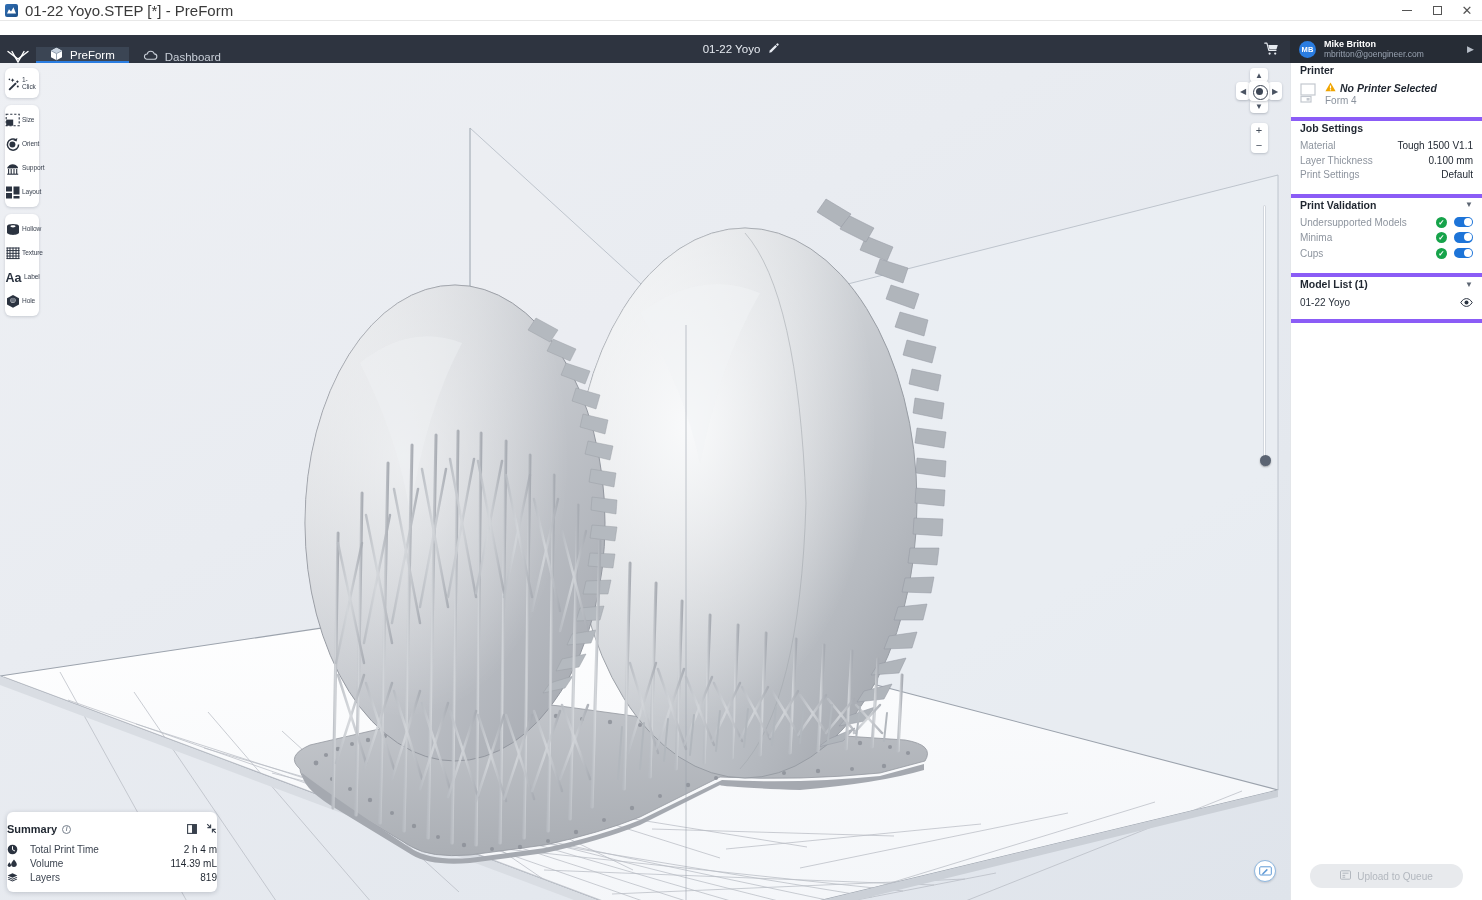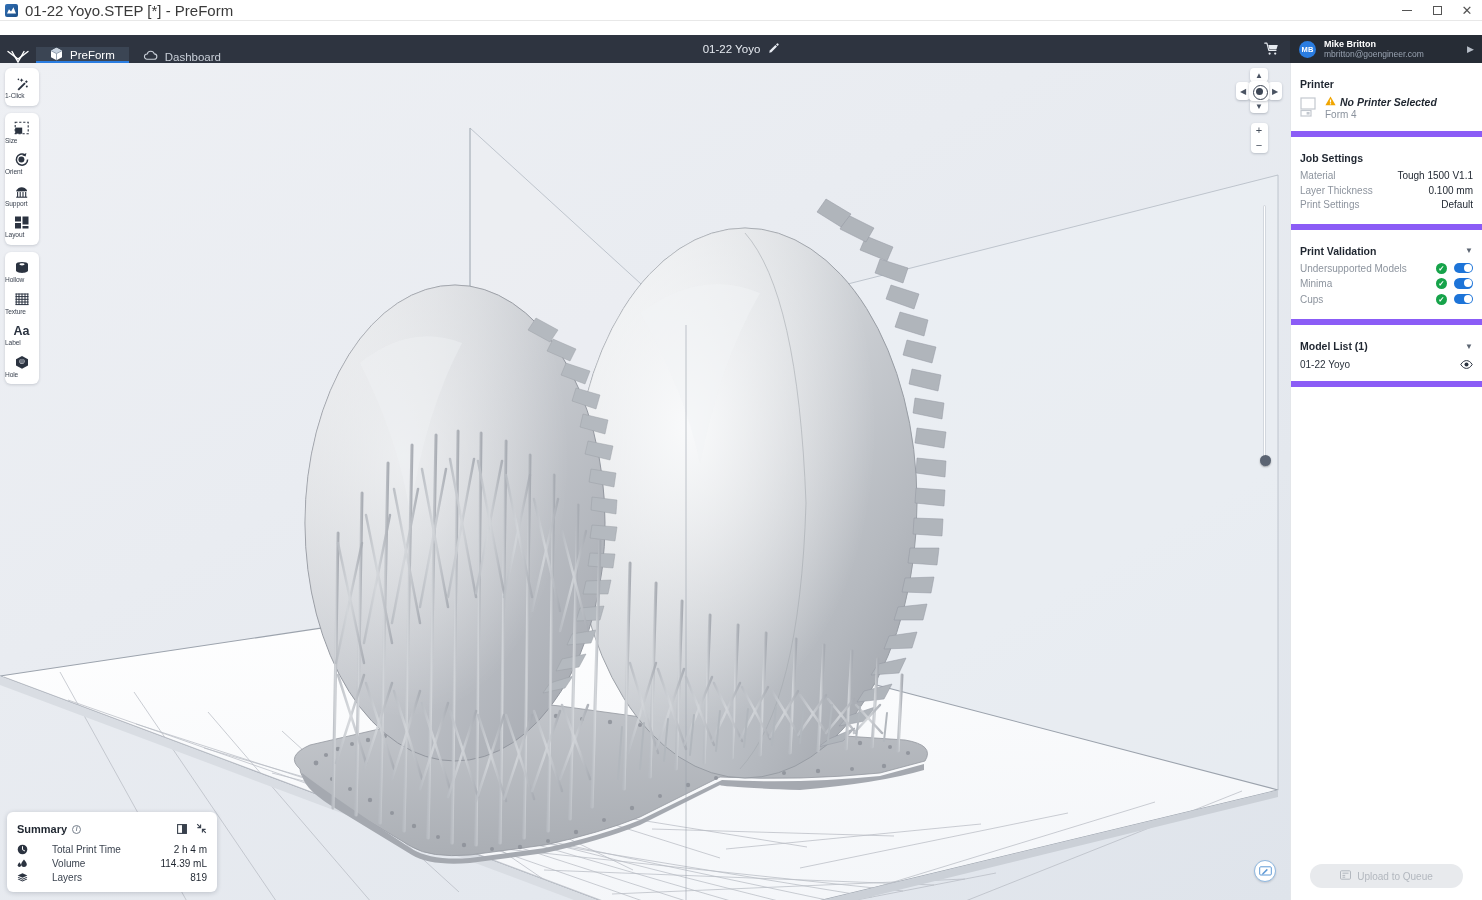--- a/index.html
+++ b/index.html
@@ -96,22 +96,22 @@
   
   .toolbar {
     position:absolute; left:5px; top:5px; width:34px;
     display:flex; flex-direction:column; gap:7px; z-index:30;
   }
   .tgroup {
     background:#ffffff; border-radius:6px; box-shadow:0 1px 3px rgba(20,30,50,.17);
     padding:3px 0; display:flex; flex-direction:column;
   }
   .tool {
-    width:34px; padding:4px 0 3px; display:flex; flex-direction:column;
-    gap:1px; cursor:pointer;
+    width:34px; padding:4px 0 3px; display:flex; flex-direction:row;
+    align-items:center; gap:1px; cursor:pointer;
   }
   .tool-ic { height:17px; display:flex; align-items:center; justify-content:center; }
   .tool-lb { font-size:6.6px; color:#3b4350; line-height:1; letter-spacing:-.1px; }
 
   
   .viewctl { position:absolute; right:8px; top:5px; width:46px; z-index:25; }
   .navcross { position:relative; width:46px; height:46px; margin:0 auto; }
   .nbtn {
     position:absolute; background:#fff; border-radius:4px;
     box-shadow:0 1px 2.5px rgba(20,30,50,.25);
@@ -150,43 +150,43 @@
     position:absolute; right:14px; bottom:18px; width:22px; height:22px;
     border-radius:50%; background:#ffffff; border:1.3px solid #8fb8e0;
     display:flex; align-items:center; justify-content:center; cursor:pointer; z-index:25;
     box-shadow:0 1px 2px rgba(20,30,50,.15);
   }
 
   
   .summary {
     position:absolute; left:7px; bottom:8px; width:210px;
     background:#ffffff; border-radius:6px; box-shadow:0 1px 5px rgba(20,30,50,.2);
-    padding:8px 10px 9px; z-index:26;
+    padding:8px 0 9px; z-index:26;
   }
   .sum-head { display:flex; align-items:center; gap:5px; margin-bottom:6px; }
   .sum-title { font-size:11px; font-weight:bold; color:#1f2630; }
   .info-ic {
     width:9px; height:9px; border-radius:50%; border:1px solid #79828e;
     font-size:6.5px; color:#79828e; display:flex; align-items:center;
     justify-content:center; line-height:1; font-style:italic; font-weight:bold;
   }
   .sum-acts { margin-left:auto; display:flex; align-items:center; gap:9px; }
   .sum-rows { display:flex; flex-direction:column; gap:3px; }
-  .sum-row { display:flex; align-items:center; gap:24px; }
+  .sum-row { display:flex; align-items:center; gap:12px; }
   .sum-ic { width:11px; display:flex; align-items:center; justify-content:center; flex:none; }
   .sum-lb { font-size:10px; color:#3c4450; }
   .sum-val { margin-left:auto; font-size:10px; color:#1f2630; }
 
   
   .rpanel {
     position:absolute; right:0; top:63px; width:192px; height:837px;
     background:#ffffff; border-left:1px solid #e3e6ea;
     display:flex; flex-direction:column;
   }
-  .sect { padding:15px 9px 10px; border-bottom:6px solid #8b5cf6; }
+  .sect { padding:1px 9px 10px; border-bottom:4px solid #8b5cf6; }
   .sect-h {
     display:flex; align-items:center; font-size:10.5px; font-weight:bold;
     color:#1f2630; margin-bottom:6px;
   }
   .sect-h .chev { margin-left:auto; font-size:8px; color:#5d6673; cursor:pointer; }
   .printer-row { display:flex; align-items:flex-start; gap:7px; }
   .printer-ic { width:18px; flex:none; padding-top:1px; }
   .printer-info { display:flex; flex-direction:column; gap:1px; }
   .printer-name {
     display:flex; align-items:center; gap:4px; font-size:10.5px;

